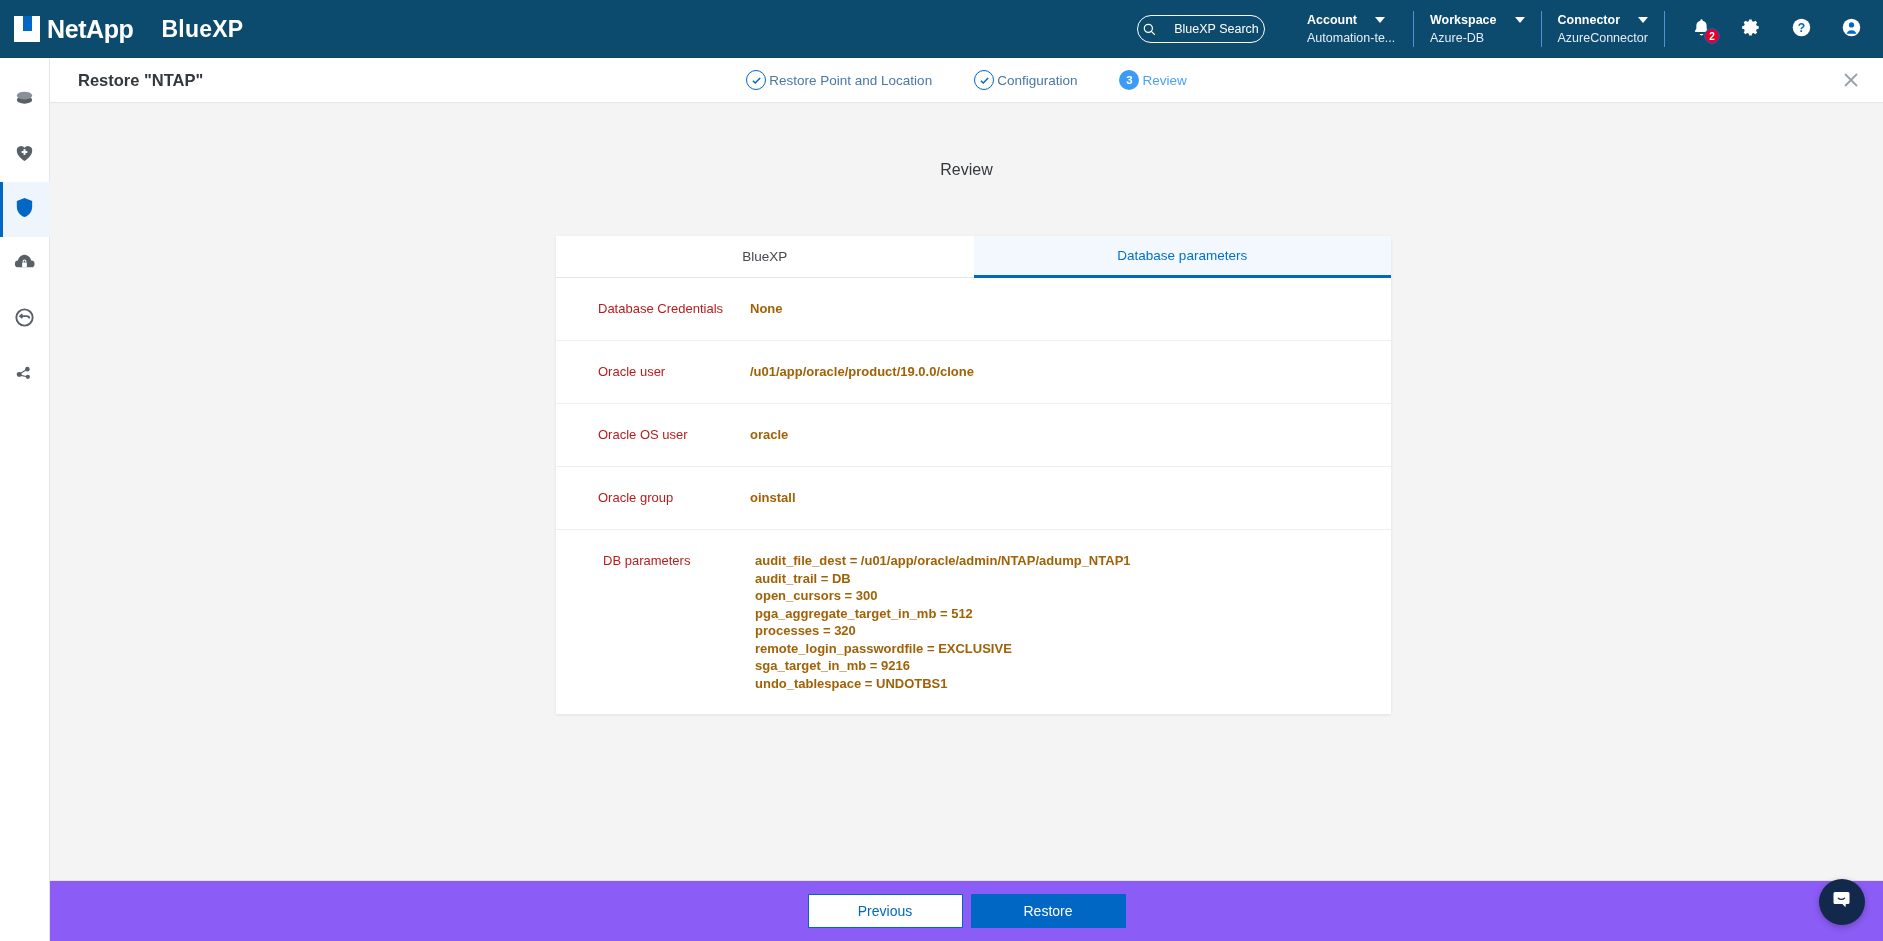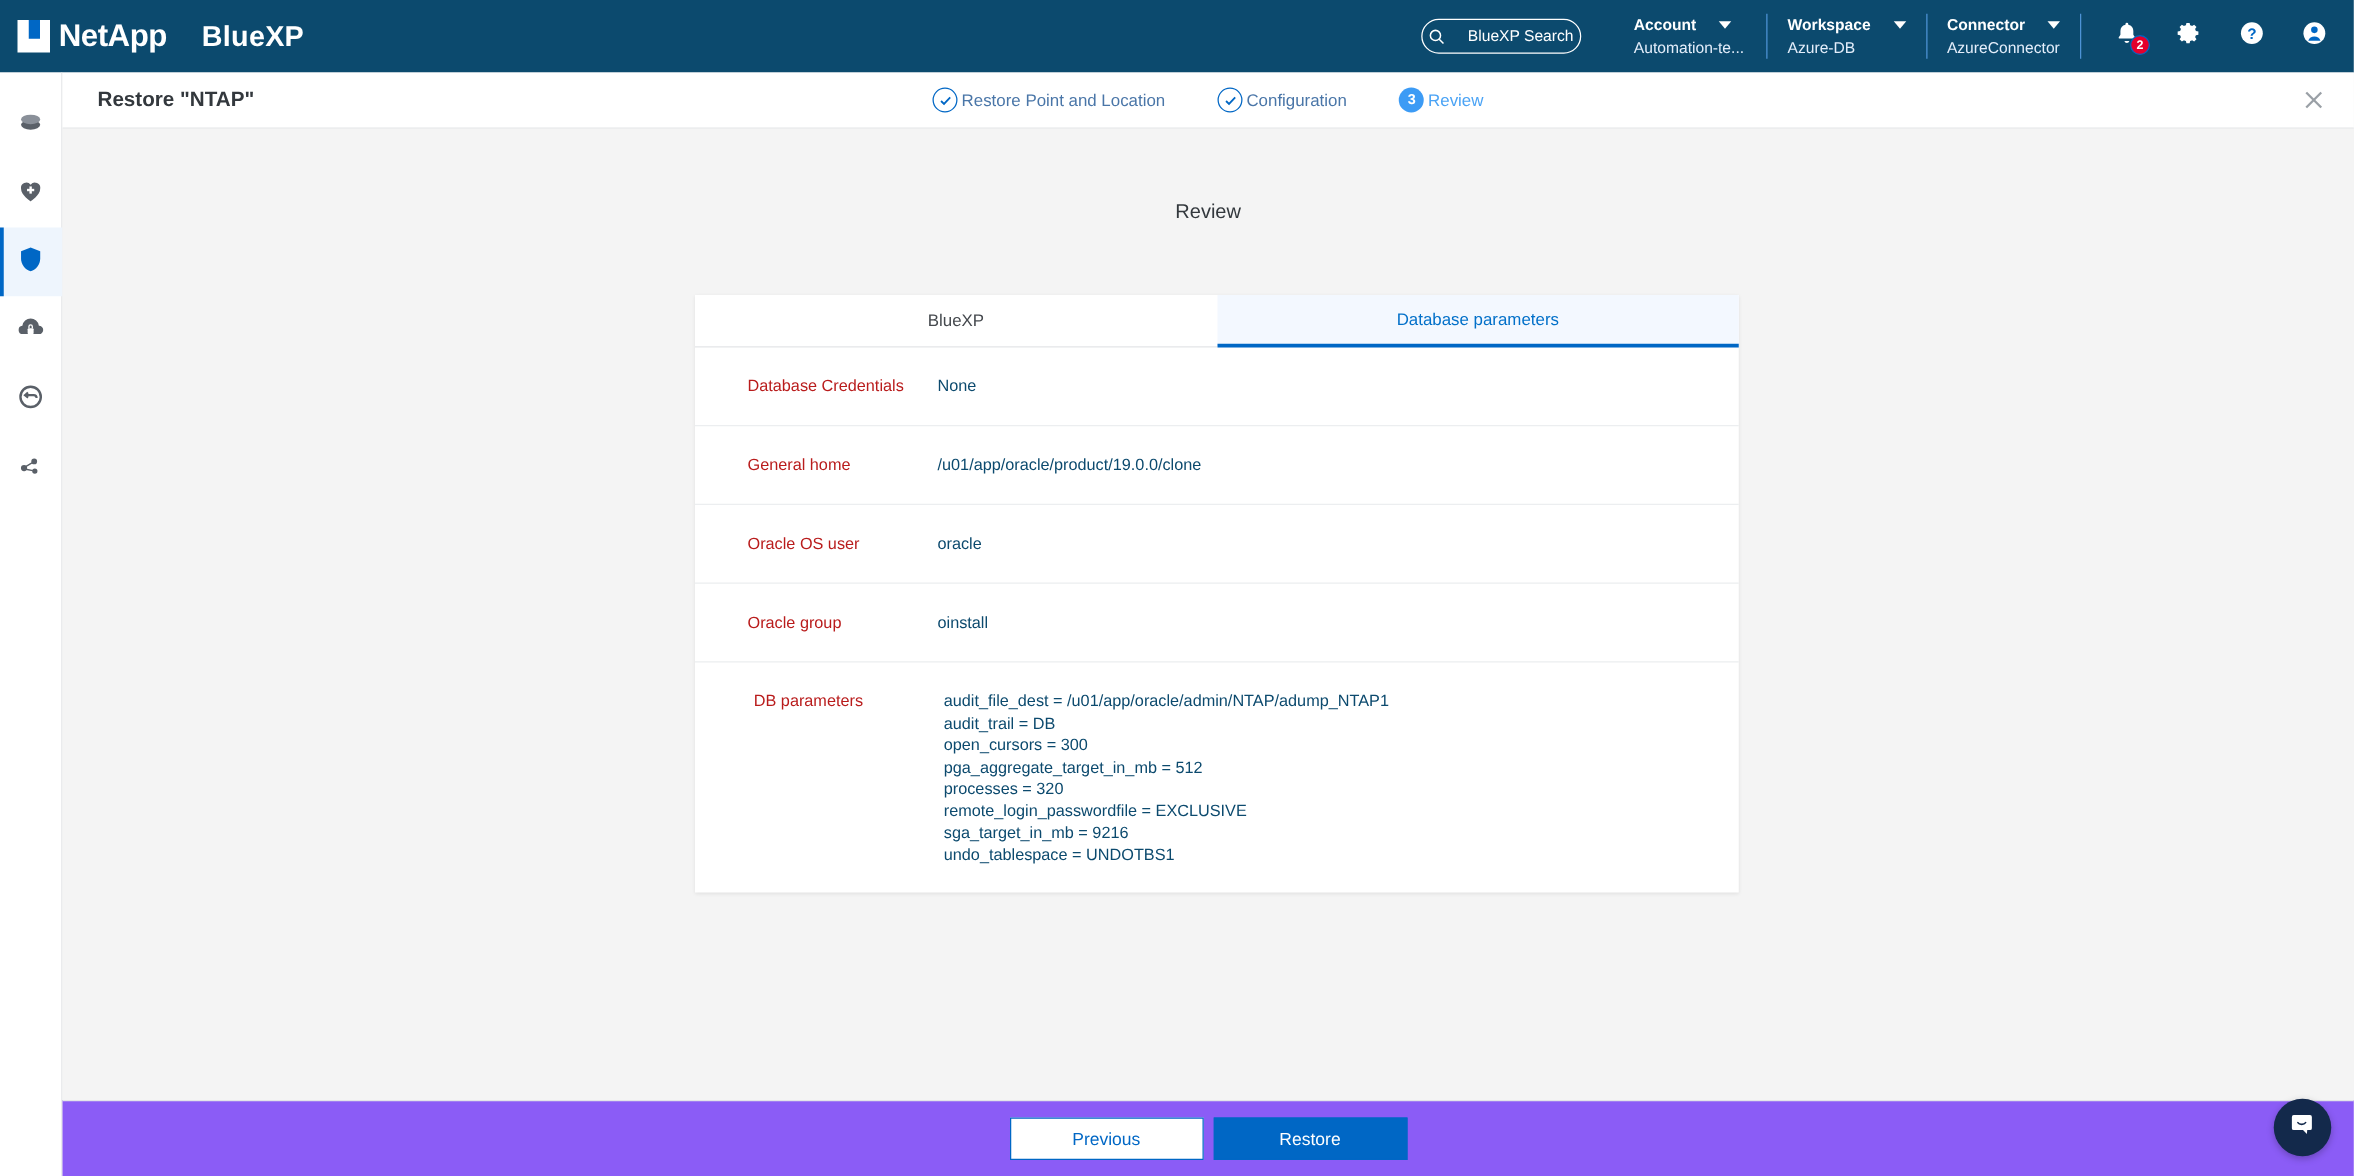--- a/index.html
+++ b/index.html
@@ -159,21 +159,21 @@
     border-bottom: 1px solid #eceef0;
     padding: 22px 0 22px 42px;
     min-height: 51px;
   }
   .row:last-child { border-bottom: none; padding-left: 47px; }
   .row-label {
     width: 152px; flex: 0 0 152px;
     font-size: 13px; color: #b91c1c; line-height: 18px;
   }
   .row-value {
-    font-size: 13px; color: #0c4a6e; font-weight: normal; line-height: 18px;
+    font-size: 13px; color: #a16207; font-weight: bold; line-height: 18px;
     word-break: break-all;
   }
   .param-line { line-height: 17.5px; white-space: nowrap; }
 
   
   .footer {
     position: absolute; left: 50px; top: 880px;
     width: 1833px; height: 61px;
     background: #8b5cf6;
     border-top: 1px solid #e3e5e8;
@@ -386,21 +386,21 @@
         <span>Database parameters</span>
       </div>
     </div>
 
     <div class="rowlist">
       <div class="row">
         <div class="row-label">Database Credentials</div>
         <div class="row-value">None</div>
       </div>
       <div class="row">
-        <div class="row-label">General home</div>
+        <div class="row-label">Oracle user</div>
         <div class="row-value">/u01/app/oracle/product/19.0.0/clone</div>
       </div>
       <div class="row">
         <div class="row-label">Oracle OS user</div>
         <div class="row-value">oracle</div>
       </div>
       <div class="row">
         <div class="row-label">Oracle group</div>
         <div class="row-value">oinstall</div>
       </div>

